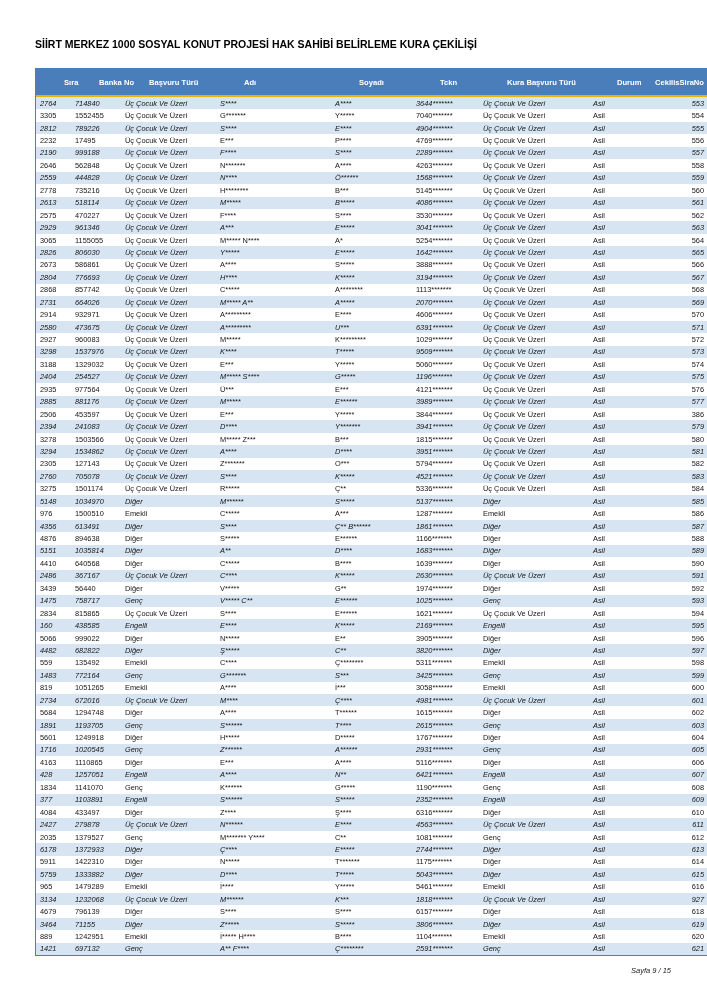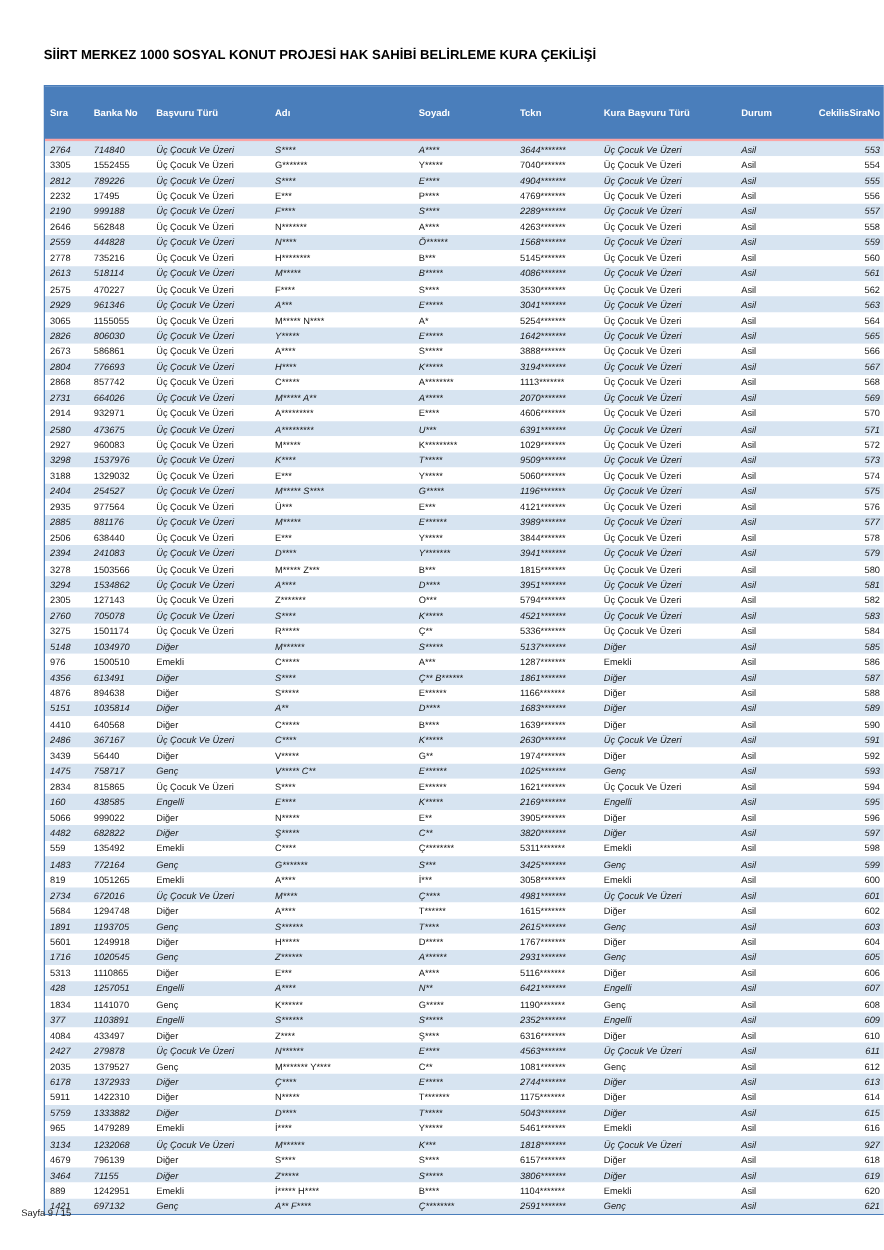--- a/index.html
+++ b/index.html
@@ -10,40 +10,40 @@
   .doc-title{
     position:absolute;left:18px;top:38px;width:660px;
     font-size:10.5px;font-weight:bold;color:#000000;white-space:nowrap;
   }
   .kura-table{
     position:absolute;left:18px;top:68px;width:674px;
     border:1px solid var(--border,#4A7EBB);box-sizing:border-box;
     background:#ffffff;
   }
   .thead{
-    display:flex;height:44px;align-items:center;
+    display:flex;height:28px;align-items:center;
     background:var(--header-bg,#4A7EBB);color:#ffffff;
     font-size:7.6px;font-weight:bold;
-    border-bottom:2px solid #fca5a5;box-sizing:border-box;
+    border-bottom:2px solid #eab308;box-sizing:border-box;padding-left:24px;
   }
   .trow{
     display:flex;height:12.45px;align-items:center;
     font-size:7.4px;color:#141414;background:#ffffff;
   }
   .trow.banded{background:var(--band-bg,#D7E4F1);font-style:italic;}
   .cell{
     box-sizing:border-box;padding:0 3px 0 4px;
     white-space:nowrap;overflow:hidden;flex:0 0 auto;
   }
   .c0{width:35px}.c1{width:50px}.c2{width:95px}.c3{width:115px}
   .c4{width:81px}.c5{width:67px}.c6{width:110px}.c7{width:37px}
   .c8{flex:1 1 auto;text-align:right;padding-right:4px}
   .page-footer{
-    position:absolute;left:0;top:966px;width:654px;text-align:left;
-    font-size:7.5px;color:#222222;
+    position:absolute;left:0;top:966px;width:654px;text-align:right;
+    font-size:7.5px;color:#222222;font-style:italic;
   }
 </style>
 </head>
 <body>
 
 <div class="page">
   <div class="doc-title">SİİRT MERKEZ 1000 SOSYAL KONUT PROJESİ HAK SAHİBİ BELİRLEME KURA ÇEKİLİŞİ</div>
 
   <div class="kura-table" style="--header-bg: #4A7EBB; --band-bg: #D7E4F1; --border: #4A7EBB;">
     <div class="thead" id="thead">
@@ -328,28 +328,28 @@
           <div class="cell c2">Üç Çocuk Ve Üzeri</div>
           <div class="cell c3">M*****</div>
           <div class="cell c4">E******</div>
           <div class="cell c5">3989*******</div>
           <div class="cell c6">Üç Çocuk Ve Üzeri</div>
           <div class="cell c7">Asil</div>
           <div class="cell c8">577</div>
         </div>
         <div class="trow">
           <div class="cell c0">2506</div>
-          <div class="cell c1">638440</div>
+          <div class="cell c1">453597</div>
           <div class="cell c2">Üç Çocuk Ve Üzeri</div>
           <div class="cell c3">E***</div>
           <div class="cell c4">Y*****</div>
           <div class="cell c5">3844*******</div>
           <div class="cell c6">Üç Çocuk Ve Üzeri</div>
           <div class="cell c7">Asil</div>
-          <div class="cell c8">578</div>
+          <div class="cell c8">386</div>
         </div>
         <div class="trow banded">
           <div class="cell c0">2394</div>
           <div class="cell c1">241083</div>
           <div class="cell c2">Üç Çocuk Ve Üzeri</div>
           <div class="cell c3">D****</div>
           <div class="cell c4">Y*******</div>
           <div class="cell c5">3941*******</div>
           <div class="cell c6">Üç Çocuk Ve Üzeri</div>
           <div class="cell c7">Asil</div>
@@ -635,21 +635,21 @@
           <div class="cell c1">1020545</div>
           <div class="cell c2">Genç</div>
           <div class="cell c3">Z******</div>
           <div class="cell c4">A******</div>
           <div class="cell c5">2931*******</div>
           <div class="cell c6">Genç</div>
           <div class="cell c7">Asil</div>
           <div class="cell c8">605</div>
         </div>
         <div class="trow">
-          <div class="cell c0">5313</div>
+          <div class="cell c0">4163</div>
           <div class="cell c1">1110865</div>
           <div class="cell c2">Diğer</div>
           <div class="cell c3">E***</div>
           <div class="cell c4">A****</div>
           <div class="cell c5">5116*******</div>
           <div class="cell c6">Diğer</div>
           <div class="cell c7">Asil</div>
           <div class="cell c8">606</div>
         </div>
         <div class="trow banded">

